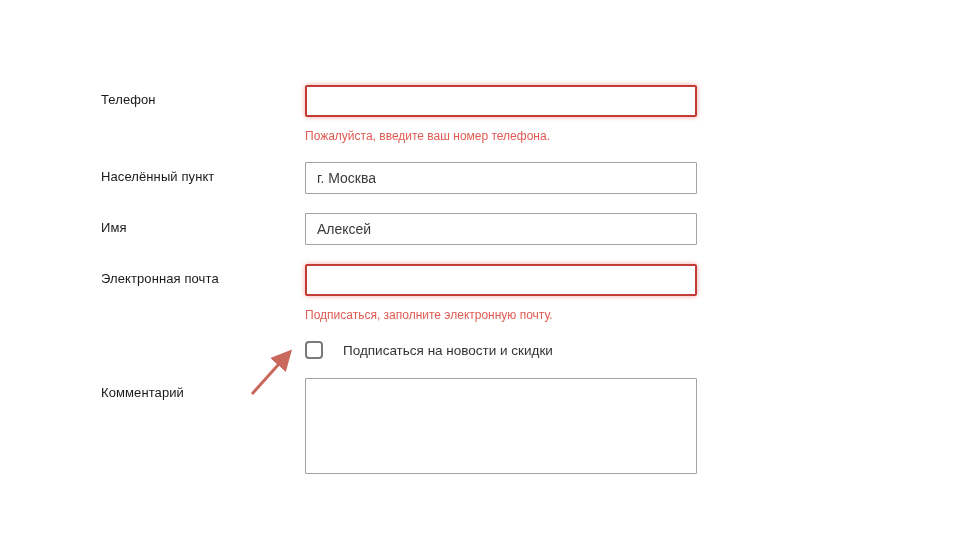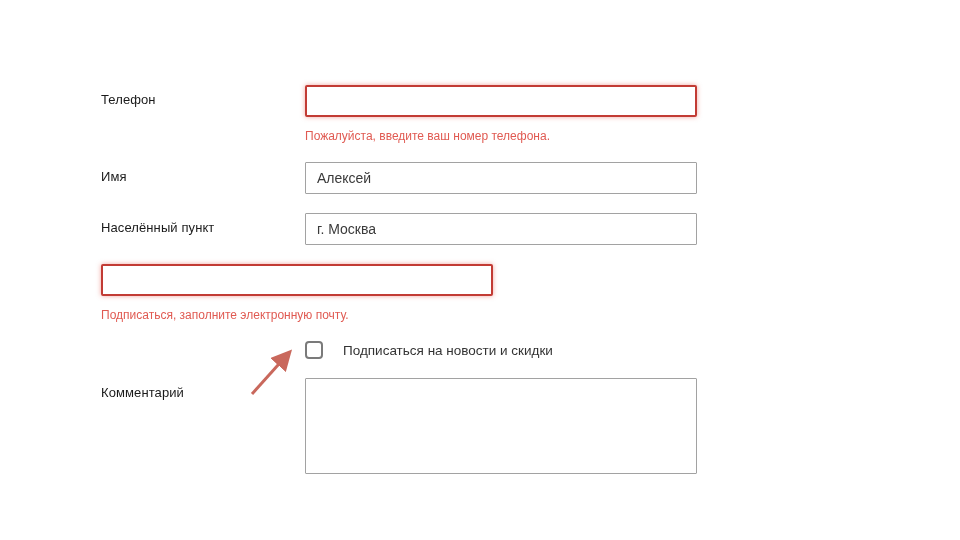--- a/index.html
+++ b/index.html
@@ -121,34 +121,35 @@
 
     <div class="row">
       <div class="label-cell">Телефон</div>
       <div class="field-cell">
         <input type="text" class="text-input invalid" value="" style="">
         <div class="error-text">Пожалуйста, введите ваш номер телефона.</div>
       </div>
     </div>
 
     <div class="row">
+      <div class="label-cell">Населённый пункт</div>
+      <div class="field-cell">
+        <input type="text" class="text-input" value="г. Москва" style="">
+      </div>
+    </div>
+
+    <div class="row">
       <div class="label-cell">Имя</div>
       <div class="field-cell">
         <input type="text" class="text-input" value="Алексей" style="">
       </div>
     </div>
 
     <div class="row">
-      <div class="label-cell">Населённый пункт</div>
-      <div class="field-cell">
-        <input type="text" class="text-input" value="г. Москва" style="">
-      </div>
-    </div>
-
-    <div class="row">
+      <div class="label-cell">Электронная почта</div>
       <div class="field-cell">
         <input type="text" class="text-input invalid" value="" style="">
         <div class="error-text">Подписаться, заполните электронную почту.</div>
       </div>
     </div>
 
     <div class="row-checkbox">
       <input type="checkbox" class="checkbox" style="">
       <label class="checkbox-label">Подписаться на новости и скидки</label>
     </div>

